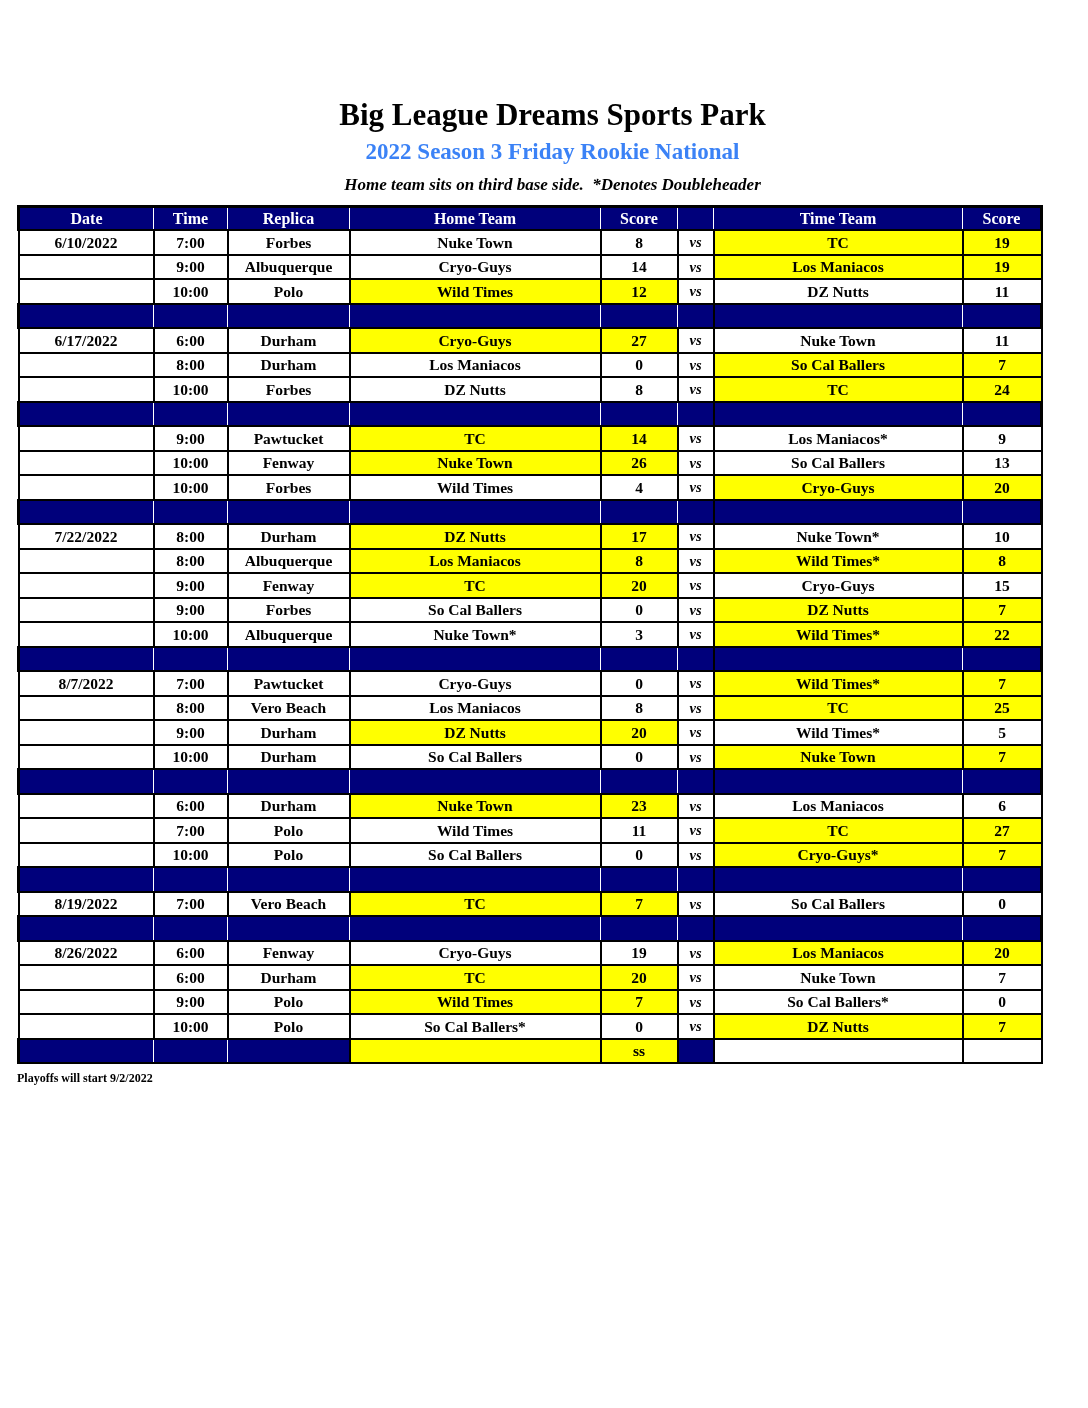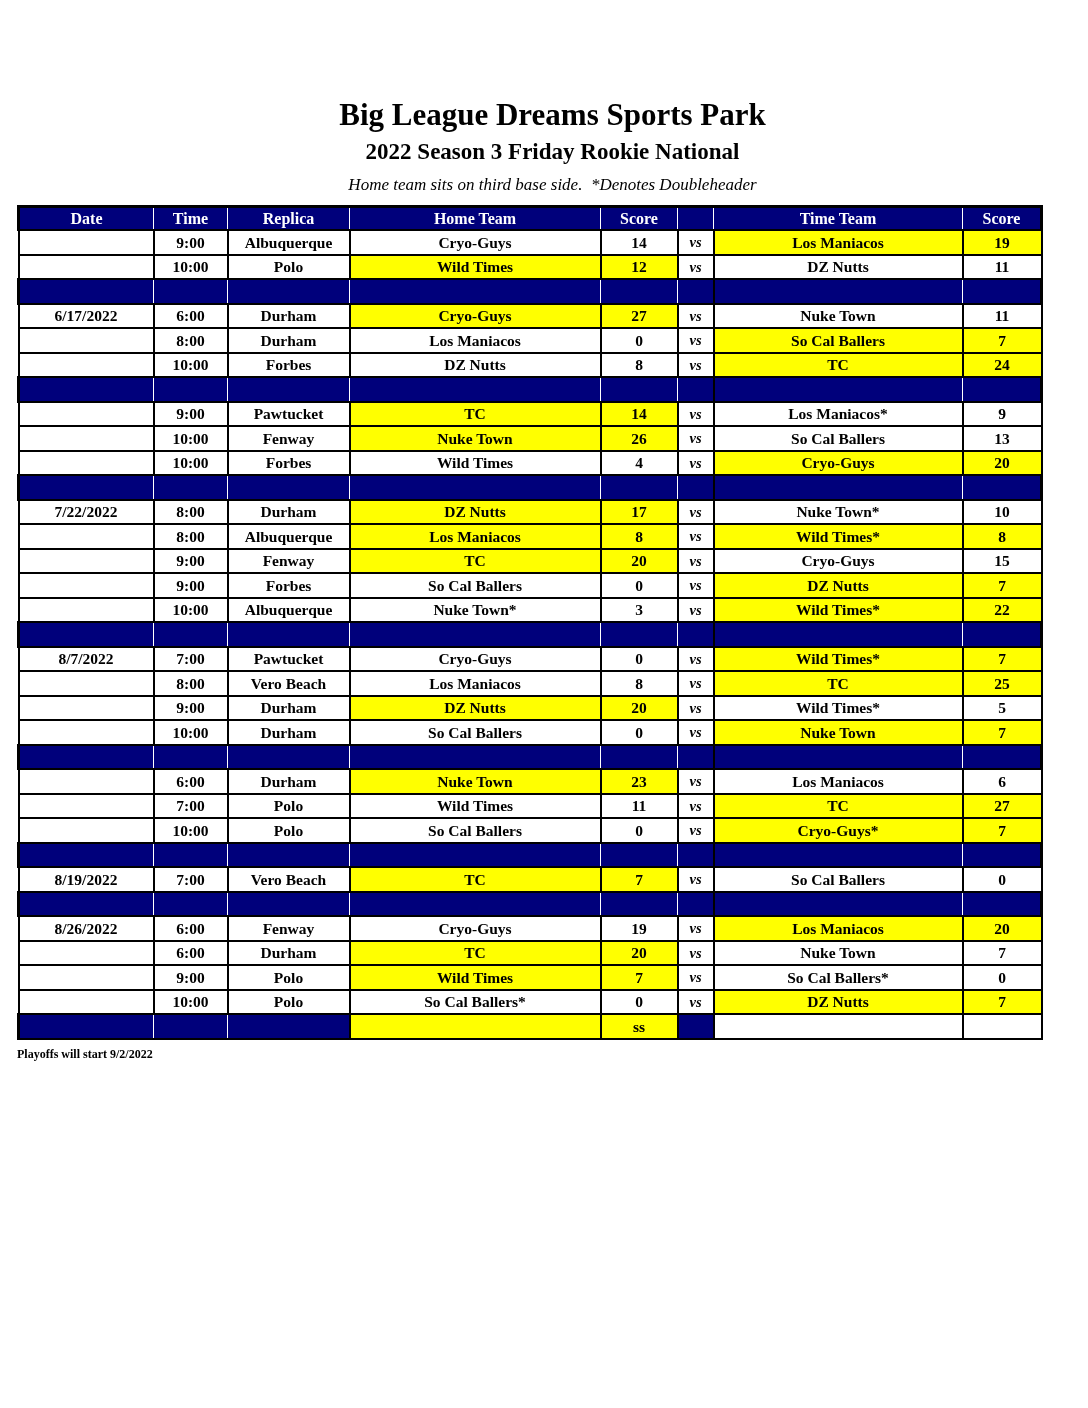--- a/index.html
+++ b/index.html
@@ -24,27 +24,27 @@
     font-weight: bold;
     line-height: 1.1;
     color: #000000;
     margin: 0;
   }
   .subtitle {
     text-align: center;
     font-size: 23px;
     font-weight: bold;
     line-height: 1.1;
-    color: #000000;
+    color: #3b82f6;
     margin: 7px 0 0 0;
   }
   .note {
     text-align: center;
     font-size: 17px;
-    font-weight: normal;
+    font-weight: bold;
     font-style: italic;
     color: #000000;
     margin-top: 11px;
     white-space: pre;
   }
   table.sched {
     border-collapse: collapse;
     table-layout: fixed;
     width: 1023px;
     margin-top: 10px;
@@ -130,20 +130,30 @@
         <th>Replica</th>
         <th>Home Team</th>
         <th>Score</th>
         <th></th>
         <th>Time Team</th>
         <th>Score</th>
       </tr>
     </thead>
     <tbody>
         <tr>
+          <td>6/10/2022</td>
+          <td>7:00</td>
+          <td>Forbes</td>
+          <td>Nuke Town</td>
+          <td>8</td>
+          <td class="vs">vs</td>
+          <td class="hl">TC</td>
+          <td class="hl">19</td>
+        </tr>
+        <tr>
           <td></td>
           <td>9:00</td>
           <td>Albuquerque</td>
           <td>Cryo-Guys</td>
           <td>14</td>
           <td class="vs">vs</td>
           <td class="hl">Los Maniacos</td>
           <td class="hl">19</td>
         </tr>
         <tr>

